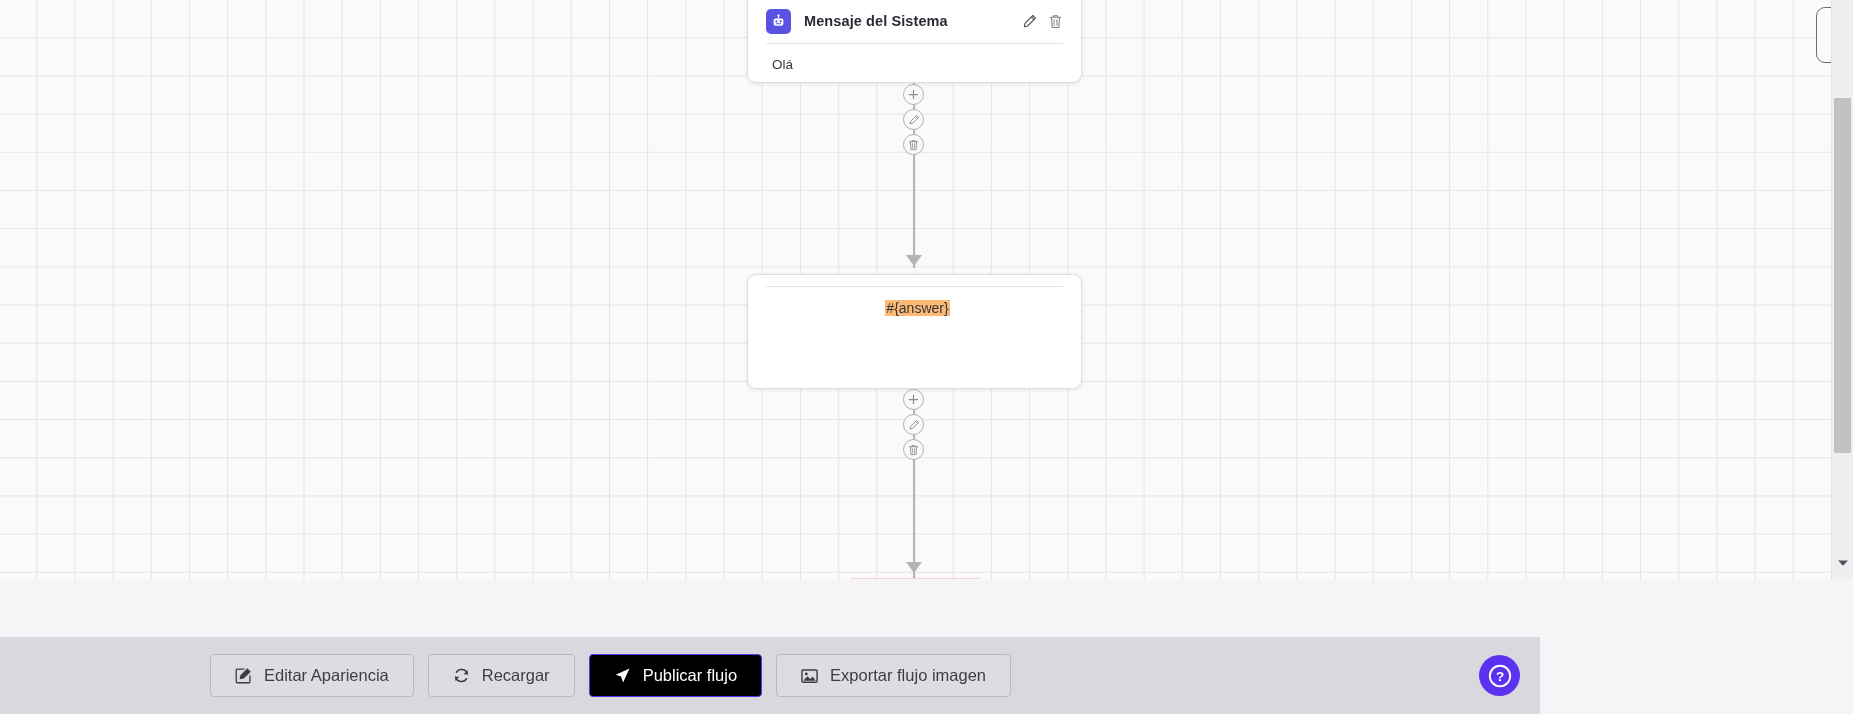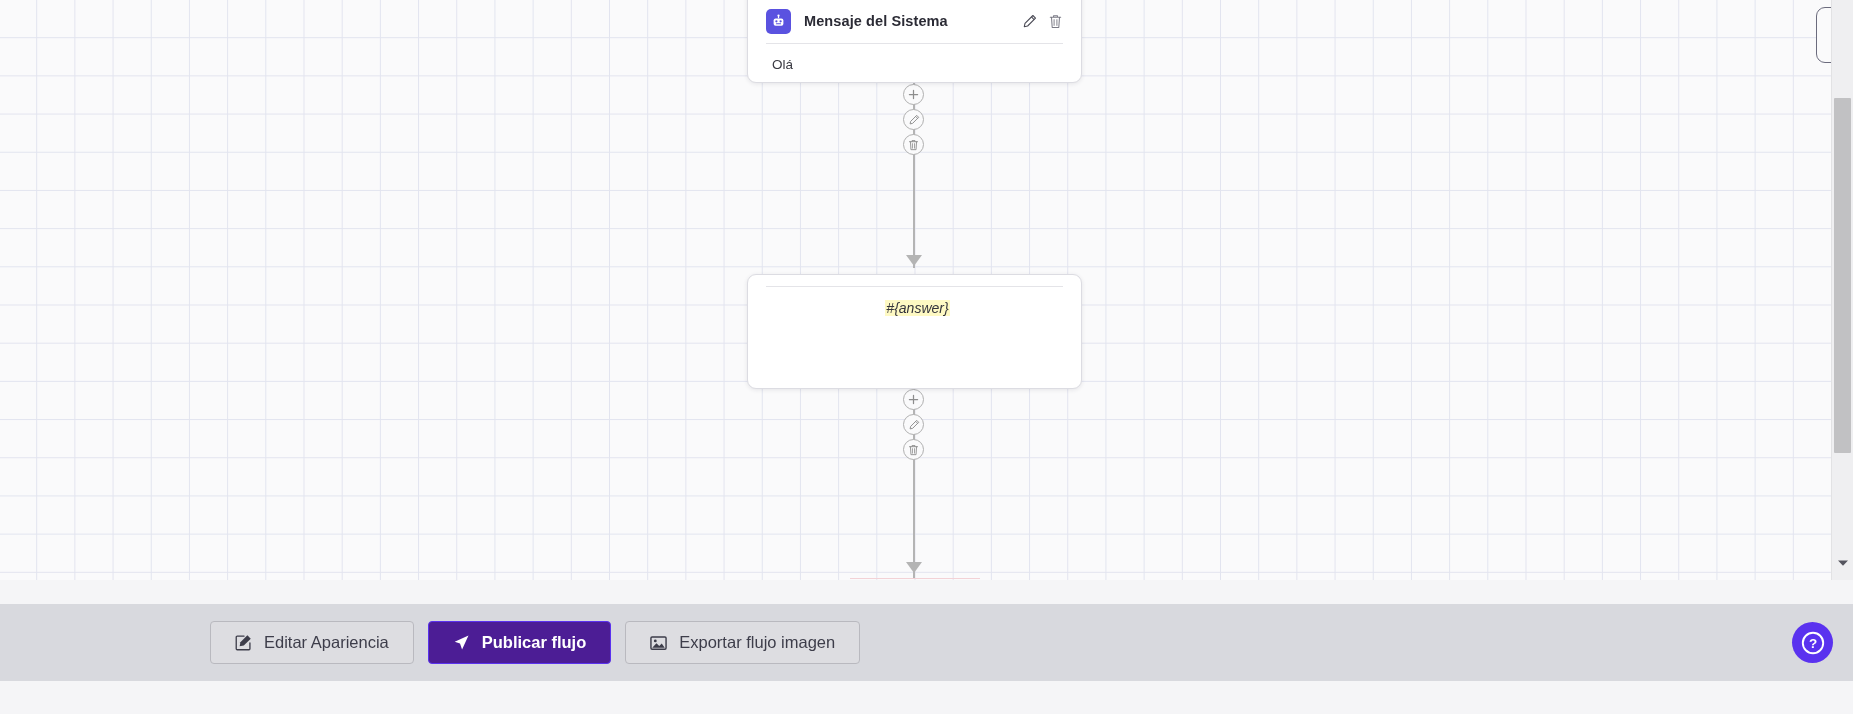--- a/index.html
+++ b/index.html
@@ -157,22 +157,21 @@
   .node-body {
     padding: 12px 18px 16px 24px;
     font-size: 13.5px;
     color: #3a3a42;
     line-height: 1.35;
   }
 
   .node-body.center { text-align: center; }
 
   .var-token {
-    background: #fef9c3;
-    font-style: italic;
+    background: #fdba74;
     font-size: 14px;
     color: #35353d;
     padding: 0 1px;
   }
 
   
   #offscreen-card {
     position: absolute;
     left: 1816px;
     top: 7px;
@@ -225,22 +224,22 @@
     left: 0;
     top: 580px;
     width: 1853px;
     height: 57px;
     background: #f5f5f7;
   }
 
   #toolbar {
     position: absolute;
     left: 0;
-    top: 604px;
-    width: 1853px;
+    top: 637px;
+    width: 1540px;
     height: 77px;
     background: #d8d9de;
     display: flex;
     align-items: center;
     box-sizing: border-box;
   }
 
   #toolbar-buttons {
     display: flex;
     align-items: center;
@@ -261,24 +260,24 @@
     padding: 0 24px;
     font-size: 16.5px;
     color: #3d3d4a;
     cursor: pointer;
     box-sizing: border-box;
     white-space: nowrap;
   }
   .tb-btn svg { display: block; flex: 0 0 auto; }
 
   .tb-btn.primary {
-    background: #4c1d95;
+    background: #000000;
     border-color: #5a32ef;
     color: #ffffff;
-    font-weight: bold;
+    font-weight: normal;
   }
 
   .tb-btn .badge-dot {
     position: absolute;
     top: -9px;
     right: -8px;
     width: 15px;
     height: 15px;
     border-radius: 50%;
     background: #b61d37;
@@ -412,20 +411,29 @@
     <div id="toolbar-buttons">
 
       <div class="tb-btn">
         <svg width="17" height="17" viewBox="0 0 18 18">
           <path d="M9.6 2.2 H2.3 a1 1 0 0 0 -1 1 v12.5 a1 1 0 0 0 1 1 h12.5 a1 1 0 0 0 1 -1 V9.4" fill="none" stroke="#3d3d4a" stroke-width="1.4" stroke-linecap="round"></path>
           <path d="M13.1 1.3 l3.6 3.6 -7.4 7.4 -4.4 .8 .8 -4.4 z" fill="#3d3d4a"></path>
         </svg>
         <span>Editar Apariencia</span>
       </div>
 
+      <div class="tb-btn">
+        <svg width="17" height="17" viewBox="0 0 18 18">
+          <path d="M15.2 7.4 A6.4 6.4 0 0 0 3.6 5.6" fill="none" stroke="#3d3d4a" stroke-width="1.6" stroke-linecap="round"></path>
+          <path d="M2.8 10.6 A6.4 6.4 0 0 0 14.4 12.4" fill="none" stroke="#3d3d4a" stroke-width="1.6" stroke-linecap="round"></path>
+          <path d="M15.6 3.2 L15.6 7.8 L11.2 7.8 Z" fill="#3d3d4a"></path>
+          <path d="M2.4 14.8 L2.4 10.2 L6.8 10.2 Z" fill="#3d3d4a"></path>
+        </svg>
+        <span>Recargar</span>
+      </div>
 
 
 
       <div class="tb-btn primary">
         <svg width="17" height="17" viewBox="0 0 18 18">
           <path d="M16.4 1.6 L1.8 8.1 L7.4 10.1 L9.6 16.3 Z" fill="#ffffff"></path>
         </svg>
         <span>Publicar flujo</span>
       </div>
 

